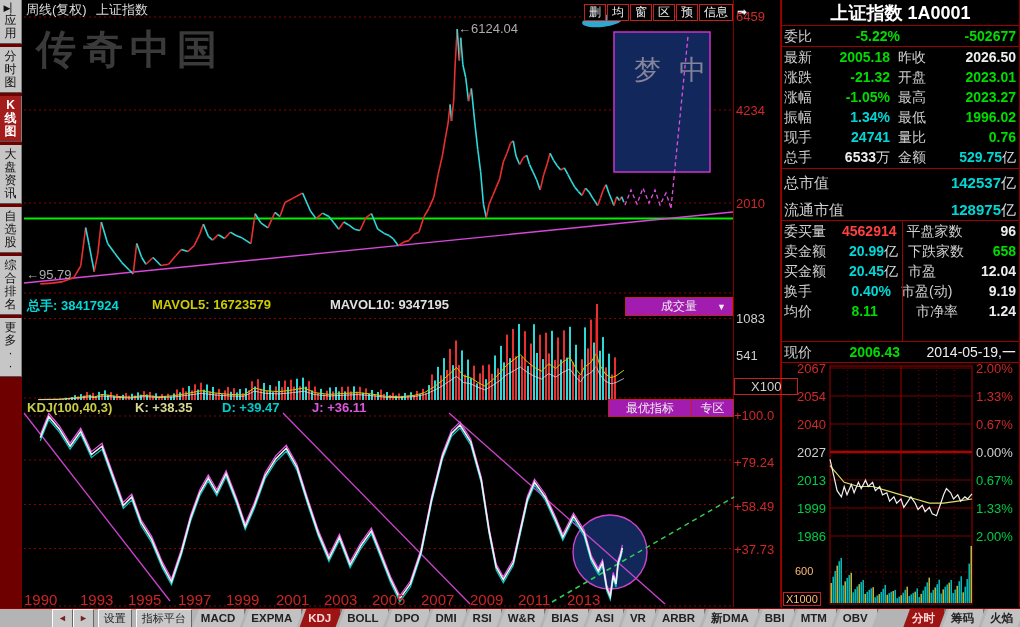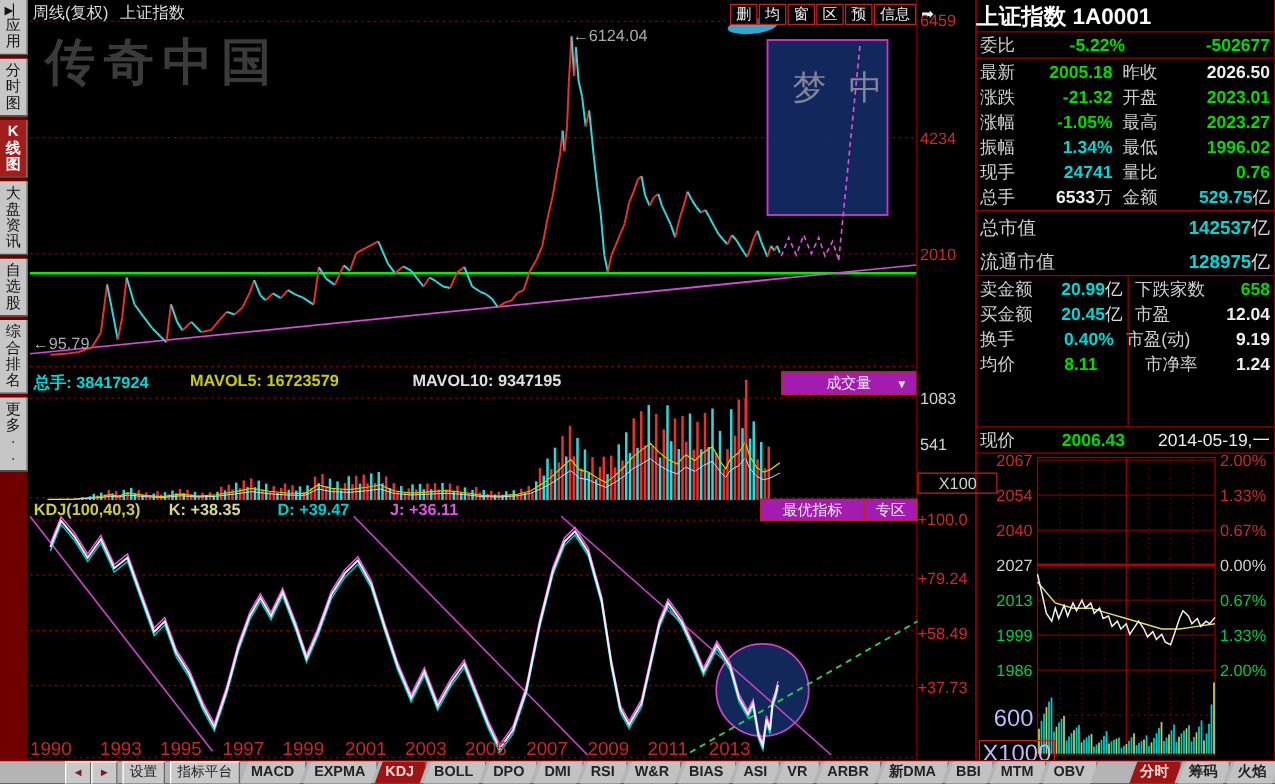--- a/index.html
+++ b/index.html
@@ -14,32 +14,32 @@
   .side-btn span{font-size:12px;line-height:13px;}
   .side-btn .s-icon{font-size:9px;line-height:11px;}
   .side-btn.active{background:#a31d1d;color:#fff;font-weight:bold;}
   
   .hdr-txt{color:#dcdcdc;font-size:13px;white-space:nowrap;}
   .chart-btn{display:inline-block;border:1px solid #c32020;color:#eee;font-size:12px;
              padding:0 4px;height:15px;line-height:15px;margin-right:1px;background:#000;cursor:pointer;}
   .axis-red{color:#d02828;font-size:13px;}
   .axis-white{color:#cfcfcf;font-size:13px;}
   .axis-green{color:#00cc44;font-size:13px;}
-  .axis-cyan{color:#c4b5fd;font-size:19px;}
+  .axis-cyan{color:#fdba74;font-size:11px;}
   .ylab{position:absolute;white-space:nowrap;}
   .year-lab{position:absolute;color:#cc2424;font-size:15px;z-index:7;}
   #watermark{left:36px;top:22px;font-size:40px;font-weight:bold;letter-spacing:7px;color:#3a3a3a;z-index:2;}
   #peak-label,#low-label{color:#ababab;font-size:13px;z-index:7;}
   #dream-label{left:634px;top:52px;font-size:27px;color:#84849a;letter-spacing:18px;z-index:7;}
   .vol-hdr{font-size:13px;font-weight:bold;white-space:nowrap;}
   .red-box-btn{position:absolute;border:1px solid #c32020;color:#eee;font-size:12px;
                text-align:center;background:#a21caf;cursor:pointer;z-index:7;}
   
   #quote{left:781px;top:0;width:239px;z-index:4;background:#000;}
-  #quote-title{left:781px;top:1px;width:239px;text-align:left;color:#fff;
+  #quote-title{left:781px;top:1px;width:239px;text-align:center;color:#fff;
                font-size:18px;font-weight:bold;z-index:6;}
   .q-sect{position:absolute;left:781px;width:238px;border-top:1px solid #9c0000;z-index:6;}
   .q-row{display:flex;height:20px;line-height:20px;font-size:14px;align-items:center;}
   .q-label{color:#cfcfcf;white-space:nowrap;}
   .q-val{font-weight:bold;text-align:right;white-space:nowrap;}
   .c-g{color:#00dc00}.c-r{color:#ff4040}.c-cy{color:#00d8d8}.c-w{color:#ededed}
   .suf{color:#dcdcdc;font-weight:normal;}
   
   #btmbar{left:0;top:608px;width:1020px;height:19px;background:#b4b4b4;z-index:12;
           display:flex;align-items:stretch;border-top:1px solid #8a0000;}
@@ -692,20 +692,26 @@
         <span class="suf">亿</span>
       </div>
       <div class="q-row" style="padding: 2px 3px; height: 23px; font-size: 15px;">
         <span class="q-label">流通市值</span>
         <span class="q-val c-cy" style="flex: 1 1 0%;">128975</span>
         <span class="suf">亿</span>
       </div>
     </div>
     <div class="q-sect" style="top: 220px; height: 121px;">
       <div class="q-row" style="padding: 0px 3px;">
+        <span class="q-label" style="width: 58px;">委买量</span>
+        <span class="q-val c-r" style="flex: 1 1 0%;">4562914</span>
+        <span class="q-label" style="width: 66px; margin-left: 10px;">平盘家数</span>
+        <span class="q-val c-w" style="flex: 1 1 0%;">96</span>
+      </div>
+      <div class="q-row" style="padding: 0px 3px;">
         <span class="q-label" style="width: 58px;">卖金额</span>
         <span class="q-val c-cy" style="flex: 1 1 0%;">20.99</span>
         <span class="suf">亿</span>
         <span class="q-label" style="width: 66px; margin-left: 10px;">下跌家数</span>
         <span class="q-val c-g" style="flex: 1 1 0%;">658</span>
       </div>
       <div class="q-row" style="padding: 0px 3px;">
         <span class="q-label" style="width: 58px;">买金额</span>
         <span class="q-val c-cy" style="flex: 1 1 0%;">20.45</span>
         <span class="suf">亿</span>

